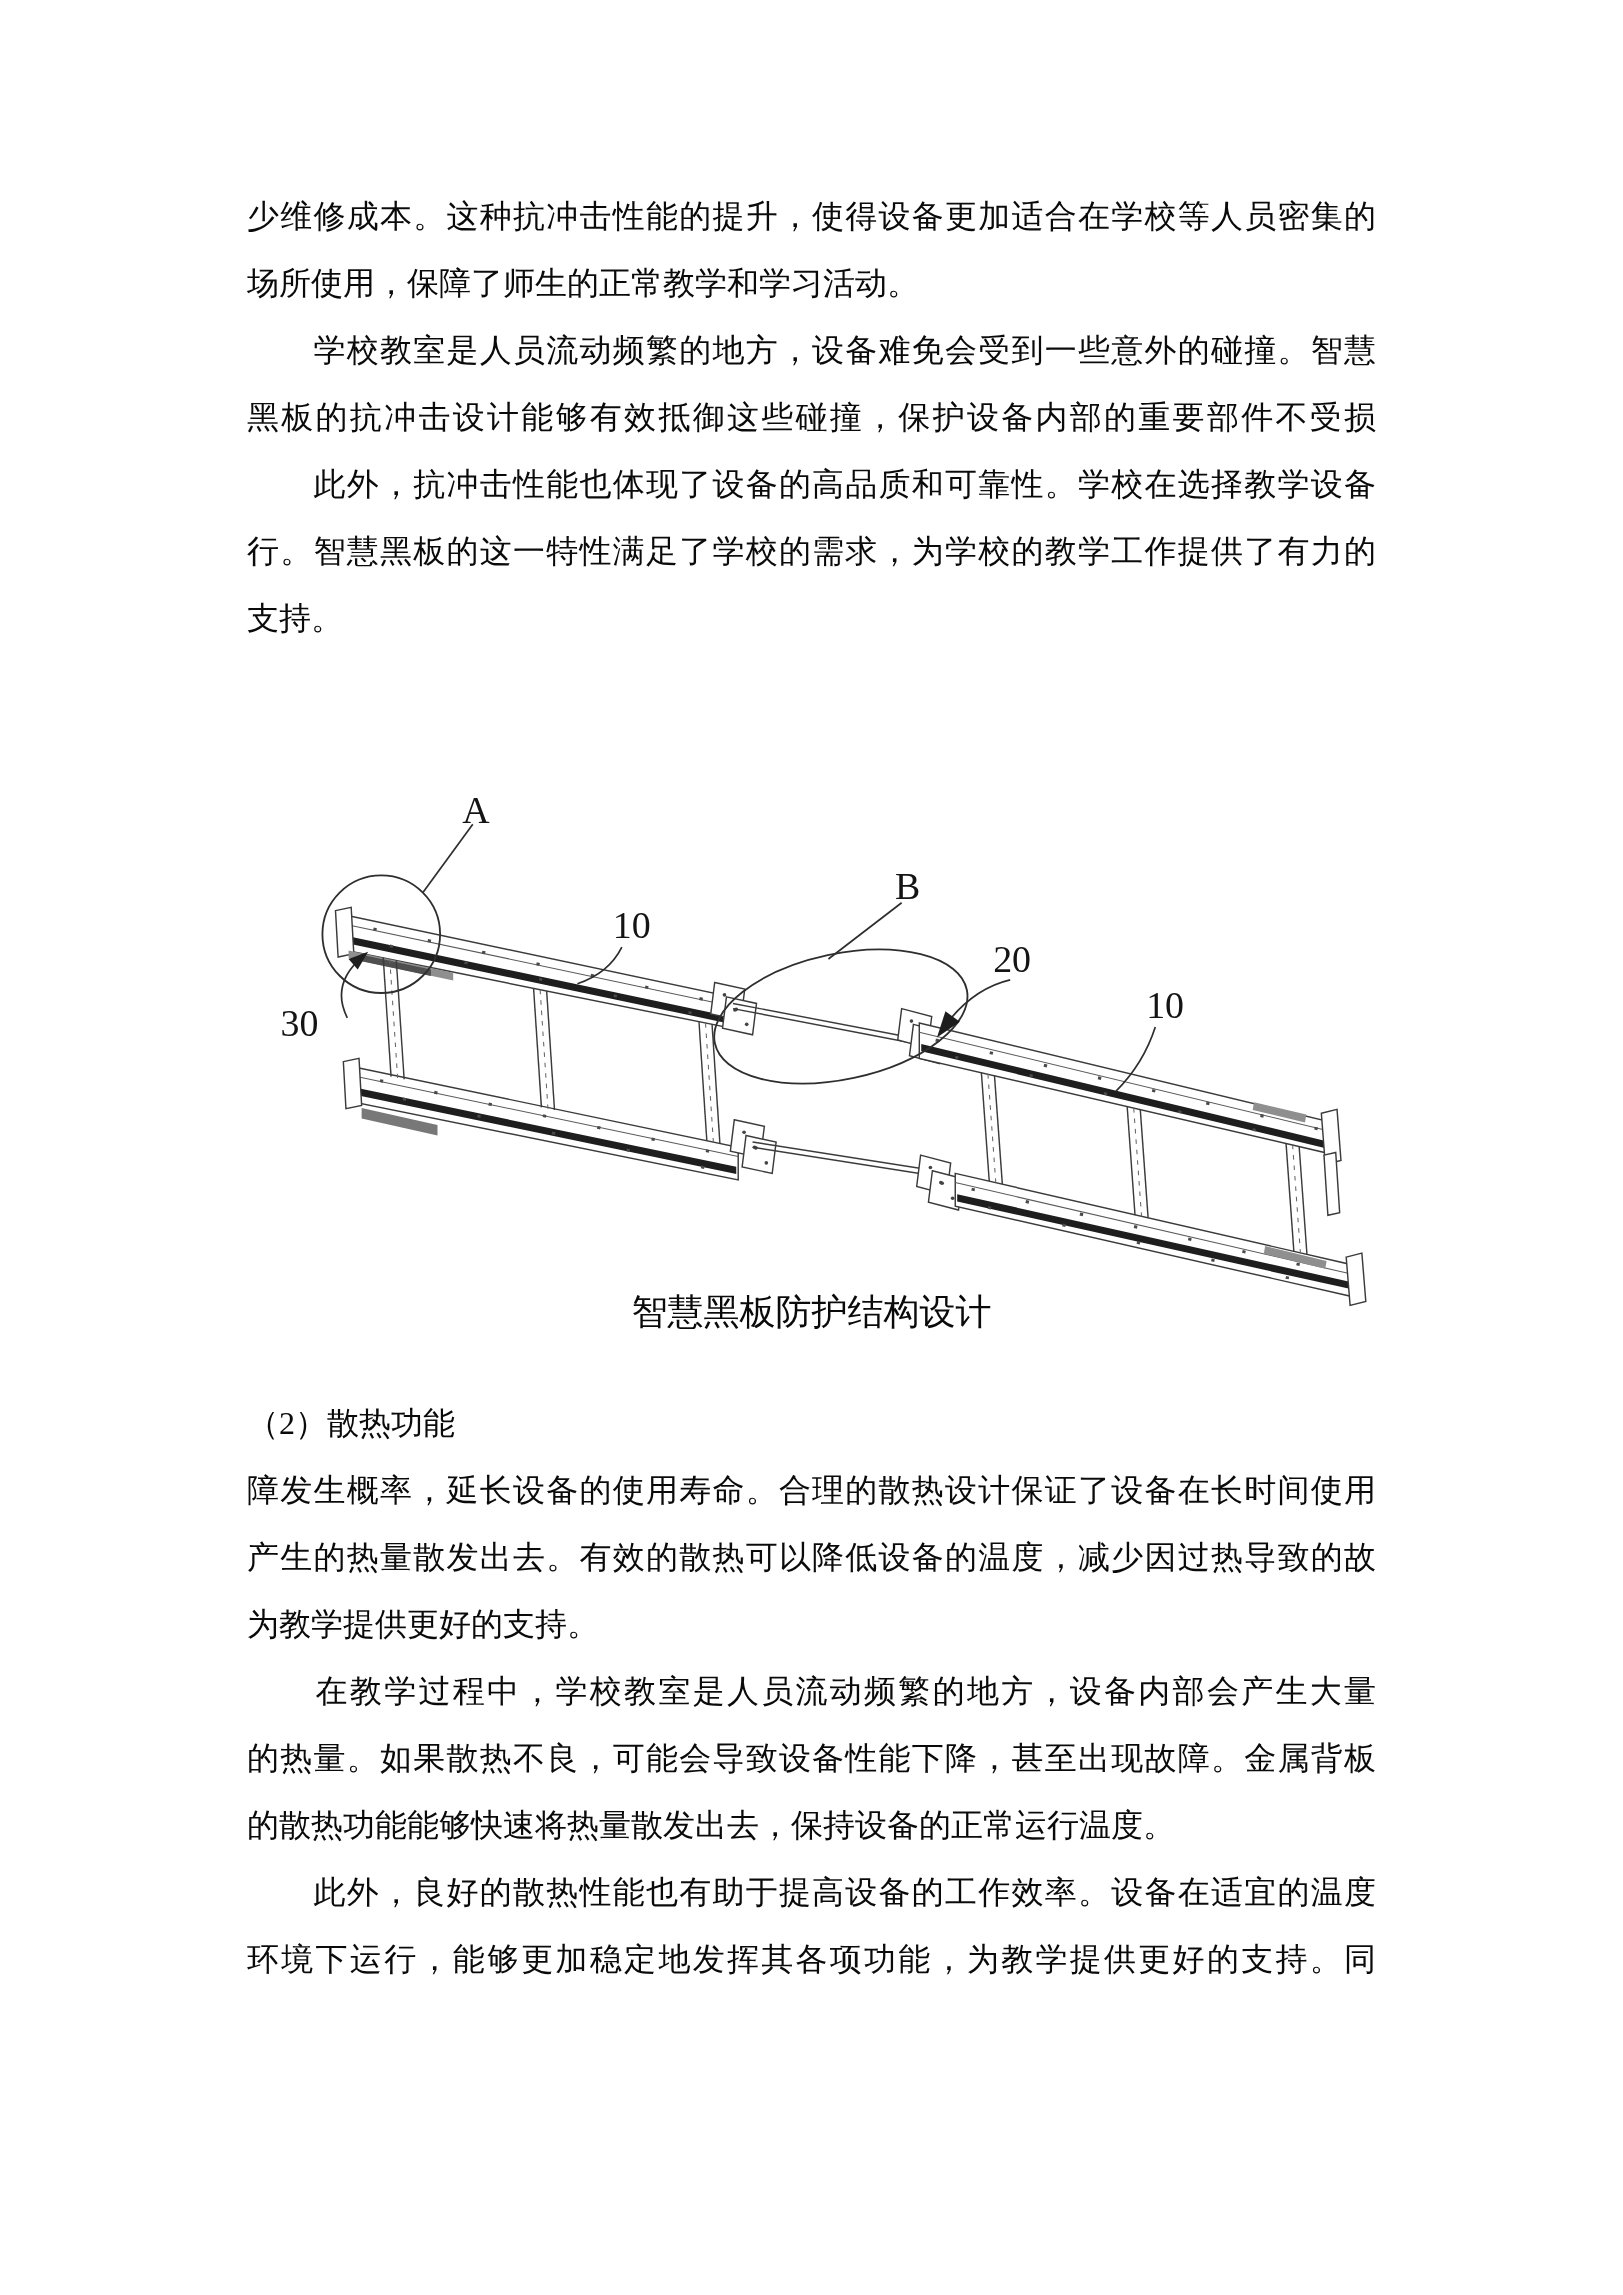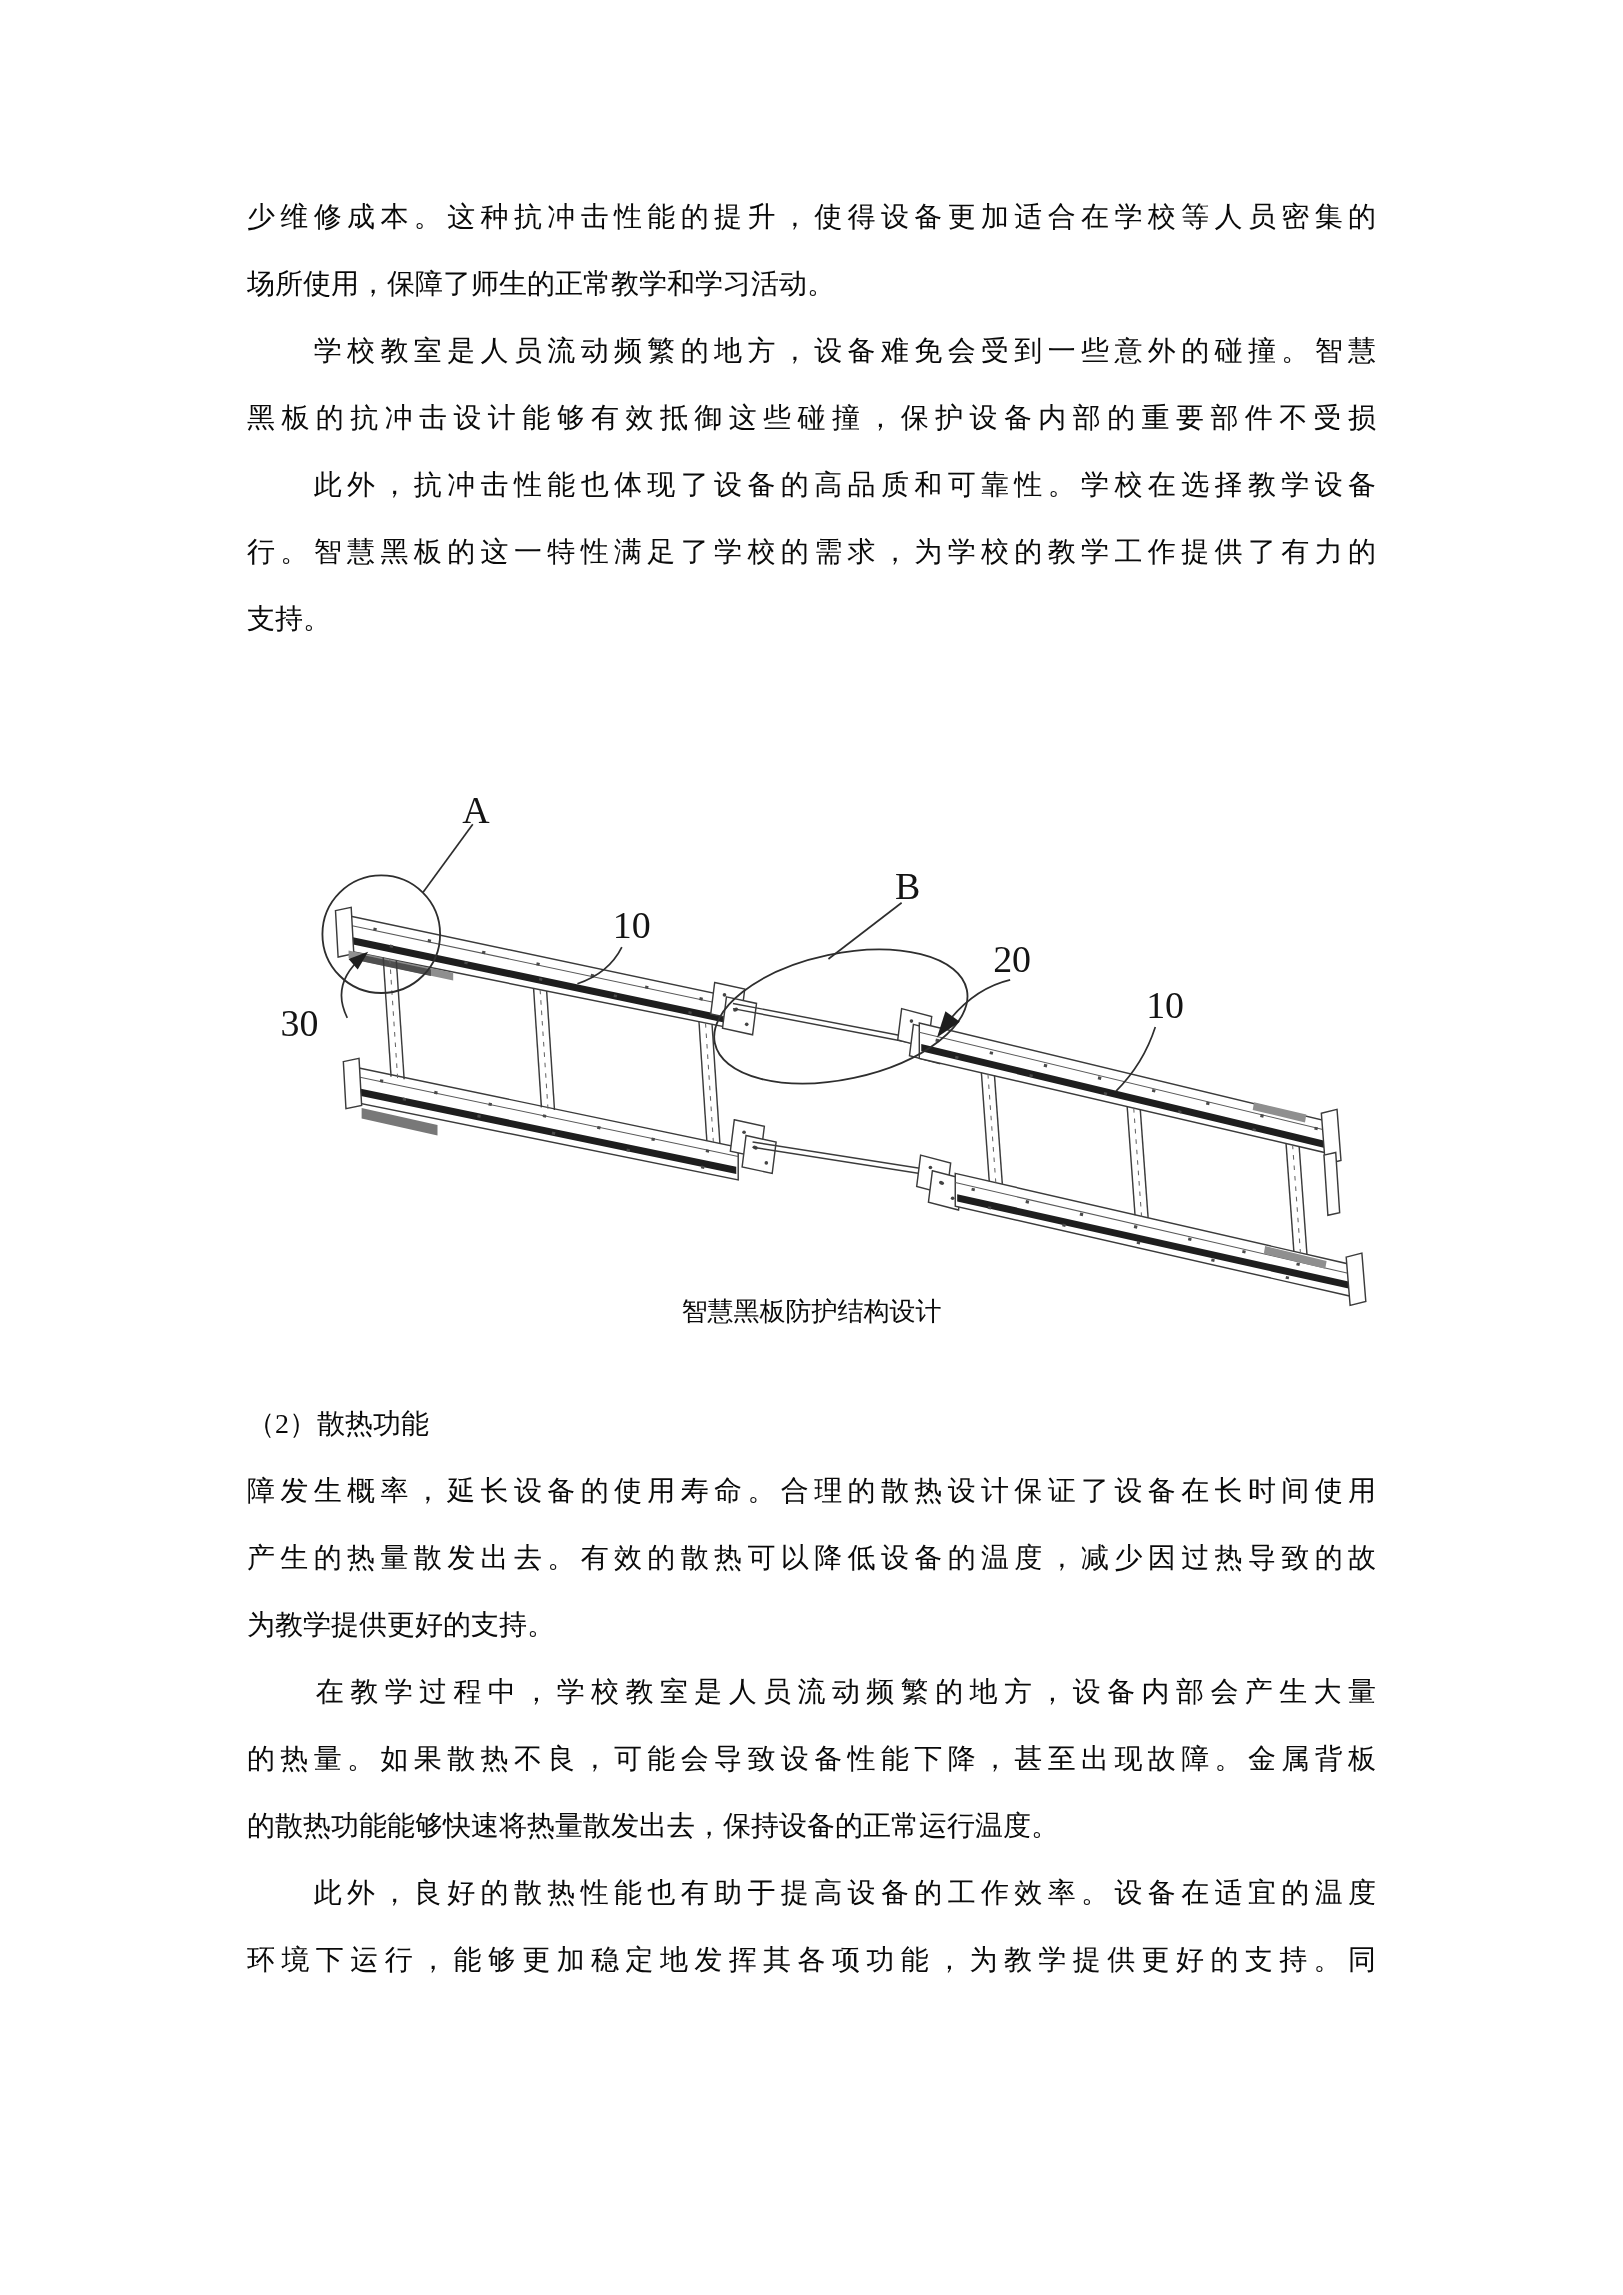--- a/index.html
+++ b/index.html
@@ -9,38 +9,38 @@
     height:2295px;
     background:#ffffff;
     overflow:hidden;
     font-family:"Liberation Serif","DejaVu Serif",serif;
     color:#000;
   }
   .text-block{position:absolute;left:247px;width:1129px;}
   .tline{
     height:67px;
     line-height:67px;
-    font-size:28px;
+    font-size:32px;
     letter-spacing:0;
     white-space:nowrap;
     text-align:left;
     color:#0a0a0a;
   }
   .tline.just{
     white-space:normal;
     text-align:justify;
     text-align-last:justify;
     -moz-text-align-last:justify;
   }
   .block1{top:183px;}
   .block2{top:1457px;}
   .heading-block{position:absolute;left:247px;top:1390px;width:1129px;}
   .figure-caption{
     position:absolute;left:247px;top:1286px;width:1129px;height:52px;
-    font-size:26px;line-height:52px;text-align:center;color:#0a0a0a;
+    font-size:36px;line-height:52px;text-align:center;color:#0a0a0a;
   }
   .figure-svg{position:absolute;left:275px;top:789px;width:1099px;height:523px;}
   
   .ln{stroke:#3b3b3b;stroke-width:2.2;fill:none;}
   .lnthin{stroke:#5a5a5a;stroke-width:1.6;fill:none;}
   .face{fill:#ffffff;stroke:#3b3b3b;stroke-width:2.2;}
   .stripe{fill:#1e1e1e;stroke:none;}
   .shade{fill:#8f8f8f;stroke:none;}
   .shadedark{fill:#4f4f4f;stroke:none;}
   .shademid{fill:#787878;stroke:none;}

